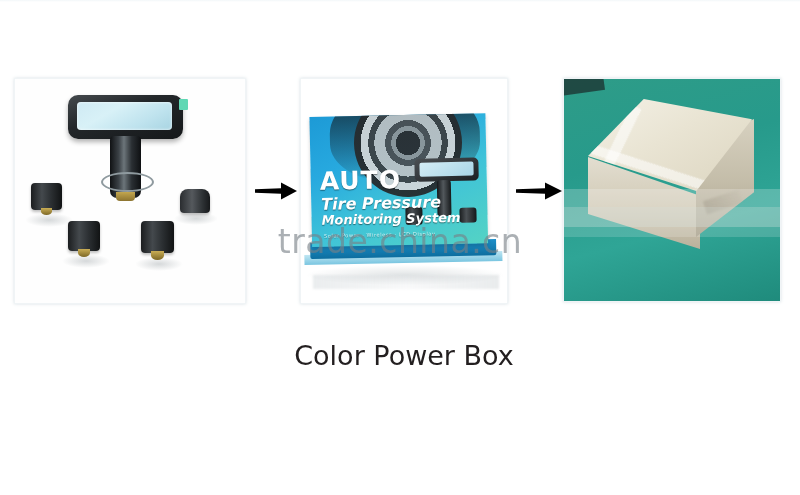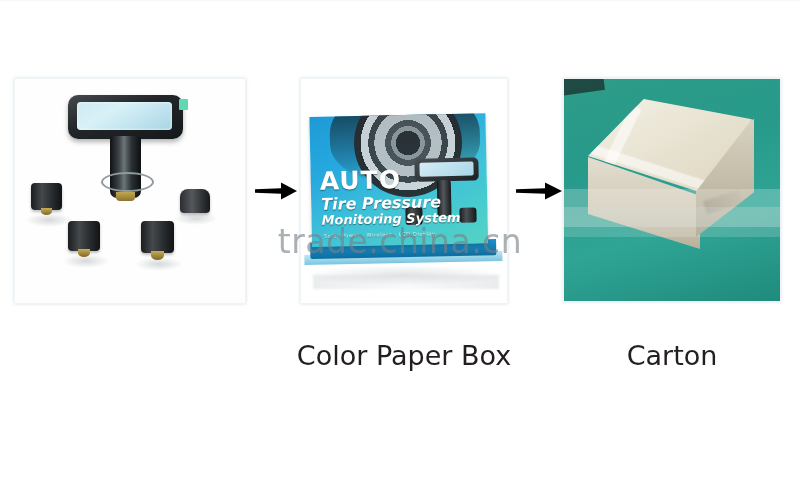--- a/index.html
+++ b/index.html
@@ -475,17 +475,16 @@
 
   <div class="arrow a2">
     <svg width="46" height="26" viewBox="0 0 46 26" xmlns="http://www.w3.org/2000/svg">
       <path d="M0 11.2 L29 10.2 L29 4.5 L46 13 L29 21.5 L29 15.8 L0 14.8 Z" fill="#000000"></path>
     </svg>
   </div>
 
   <div class="watermark">trade.china.cn</div>
 
   <div class="captions">
-    <div class="caption c2">Color Paper Box</div>
-    <div class="caption c3">Carton</div>
+    <div class="caption c2">Color Power Box</div>
   </div>
 
 </div>
 
 </body></html>

